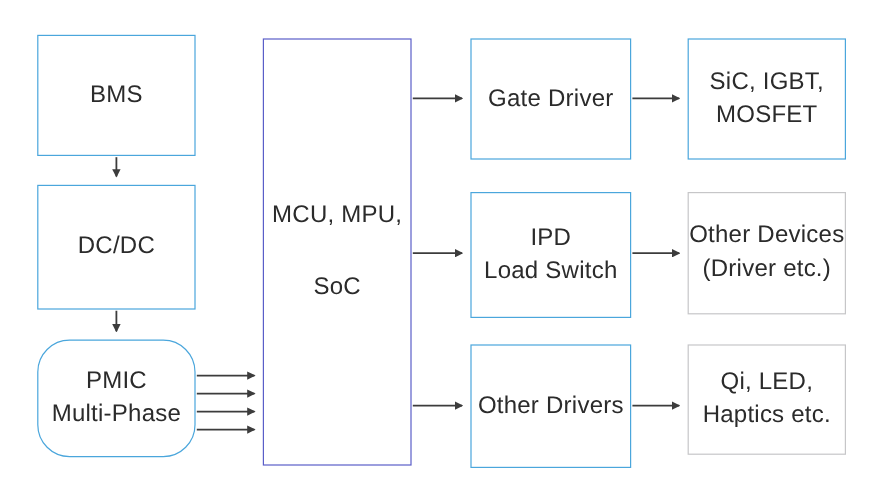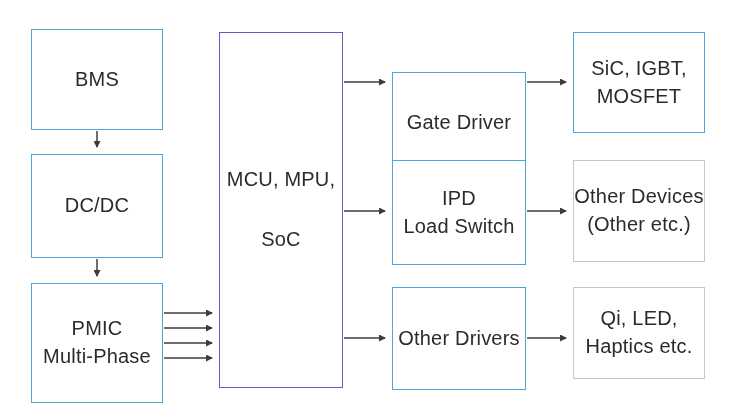--- a/index.html
+++ b/index.html
@@ -32,23 +32,23 @@
   }
   .node.purple{border-color:var(--box-purple-border);gap:32px;}
   .node.gray{border-color:var(--box-gray-border);}
   .node span{display:block;}
   #arrows{position:absolute;left:0;top:0;width:736px;height:414px;pointer-events:none;}
   #arrows line{stroke:var(--arrow);stroke-width:1.5px;}
   #arrowhead path{fill:var(--arrow);}
   
   .n-bms{left:31px;top:29px;width:132px;height:101px;}
   .n-dcdc{left:31px;top:154px;width:132px;height:104px;}
-  .n-pmic{left:31px;top:283px;width:132px;height:120px;}
+  .n-pmic{left:31px;top:283px;width:132px;height:98px;border-radius:27px;}
   .n-mcu{left:219px;top:32px;width:124px;height:356px;}
-  .n-gate{left:392px;top:32px;width:134px;height:101px;margin-top:40px;}
+  .n-gate{left:392px;top:32px;width:134px;height:101px;}
   .n-ipd{left:392px;top:160px;width:134px;height:105px;}
   .n-odrv{left:392px;top:287px;width:134px;height:103px;}
   .n-sic{left:573px;top:32px;width:132px;height:101px;}
   .n-odev{left:573px;top:160px;width:132px;height:102px;}
   .n-qi{left:573px;top:287px;width:132px;height:92px;}
 </style>
 </head>
 <body>
 
 <div class="canvas">
@@ -84,21 +84,21 @@
     <span>Other Drivers</span>
   </div>
 
   <div class="node n-sic">
     <span>SiC, IGBT,</span>
     <span>MOSFET</span>
   </div>
 
   <div class="node gray n-odev">
     <span>Other Devices</span>
-    <span>(Other etc.)</span>
+    <span>(Driver etc.)</span>
   </div>
 
   <div class="node gray n-qi">
     <span>Qi, LED,</span>
     <span>Haptics etc.</span>
   </div>
 
   <svg id="arrows" viewBox="0 0 736 414" xmlns="http://www.w3.org/2000/svg">
     <defs>
       <marker id="arrowhead" markerWidth="7" markerHeight="7" refX="6" refY="3.5" orient="auto" markerUnits="userSpaceOnUse">

